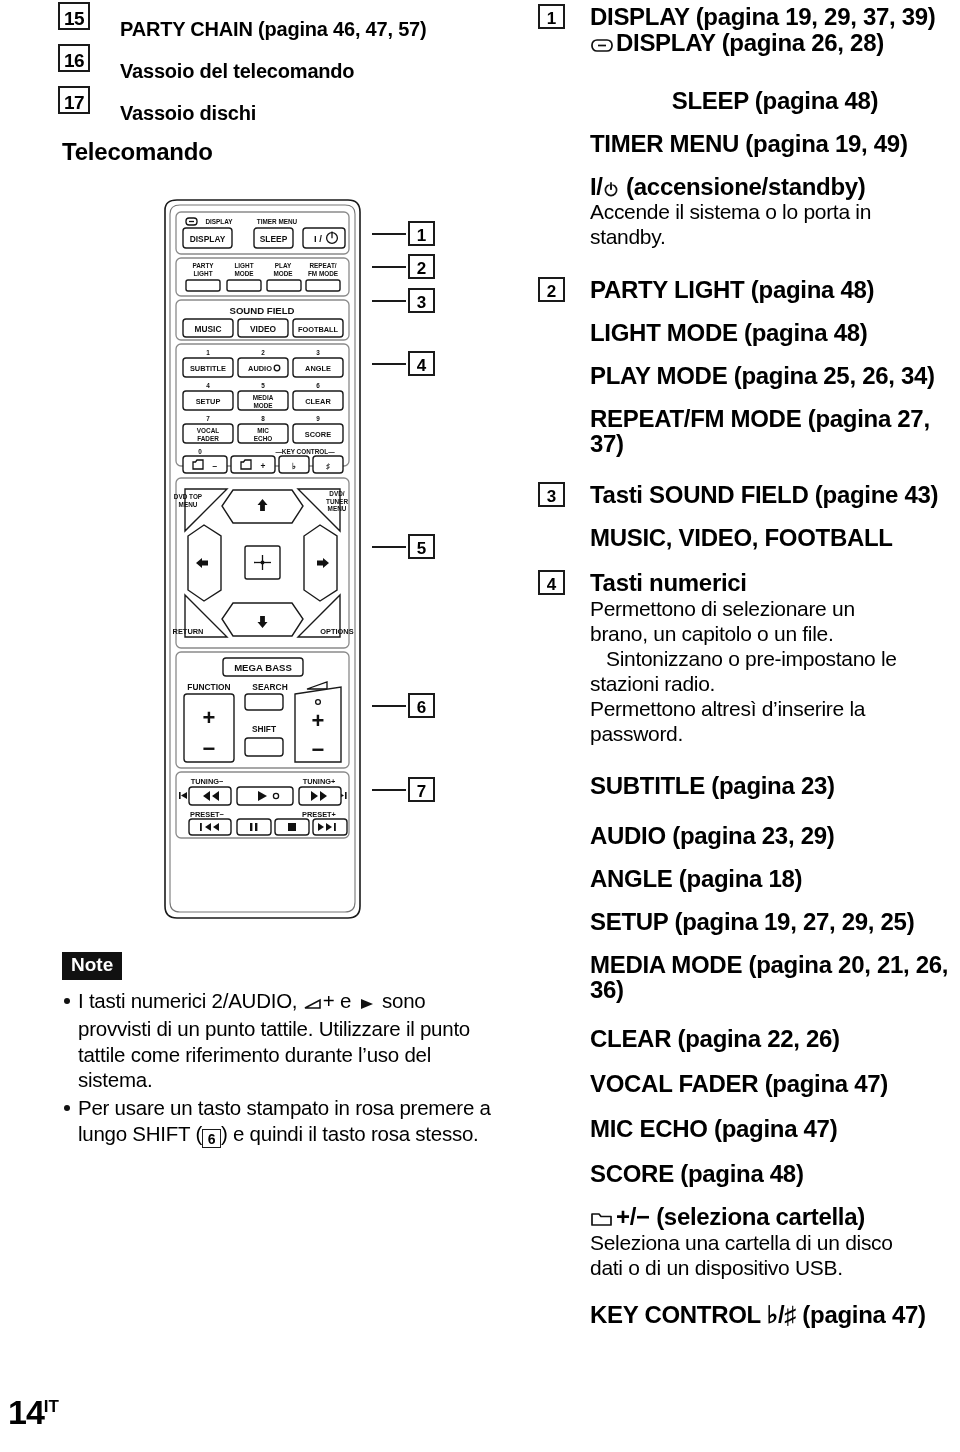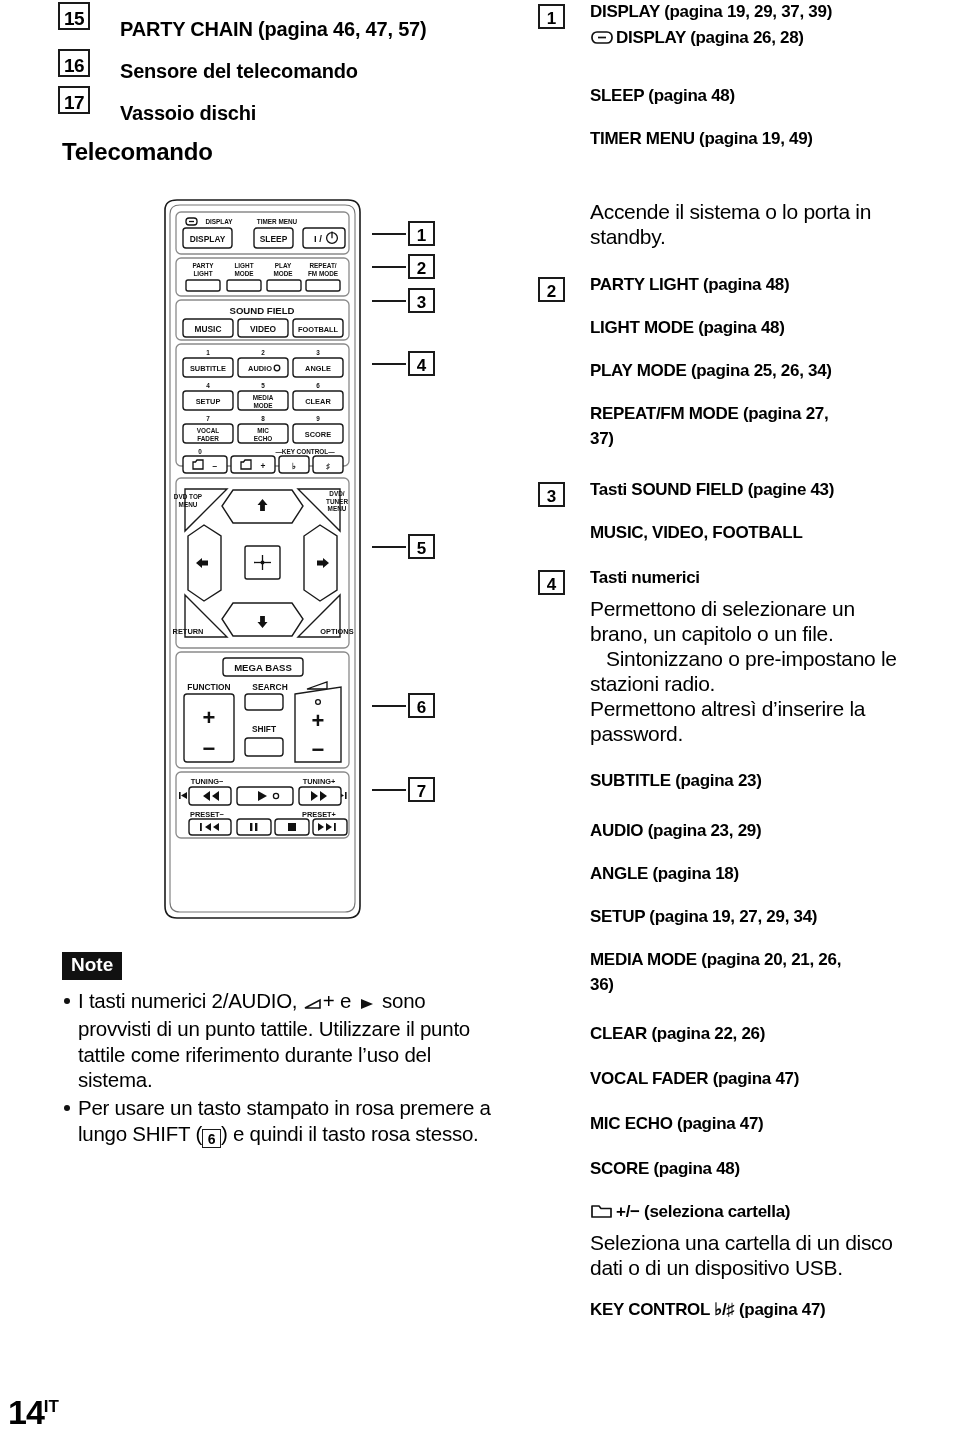--- a/index.html
+++ b/index.html
@@ -78,21 +78,21 @@
   .note-list li{
     position:relative;padding-left:16px;
     font-size:20.5px;line-height:1.26;margin-bottom:2px;letter-spacing:-0.25px;
   }
   .note-list li::before{
     content:"";position:absolute;left:2px;top:10px;
     width:6px;height:6px;background:#111;border-radius:50%;
   }
   .rline{
     position:absolute;left:60px;width:370px;
-    font-size:17px;font-weight:700;line-height:1.22;letter-spacing:-0.3px;
+    font-size:24px;font-weight:700;line-height:1.22;letter-spacing:-0.3px;
   }
   .rline.reg{font-weight:400;font-size:21px;}
 
   
   .footer{
     position:absolute;left:8px;top:1393px;
     font-weight:700;font-size:34px;letter-spacing:-1px;
   }
   .footer sup{font-size:17px;font-weight:700;vertical-align:super;letter-spacing:0;}
 
@@ -102,23 +102,23 @@
 <body>
 
 <div class="page">
 
   <div class="col-left">
 
     <div class="ltrow" style="top:2px;left:58px;">
       <span class="nb"><span class="numbox big">15</span></span>
       <span class="tx">PARTY CHAIN (pagina 46, 47, 57)</span>
     </div>
-    <div class="ltrow" style="top:44px;left:58px;align-items:center;">
+    <div class="ltrow" style="top:44px;left:58px;">
       <span class="nb"><span class="numbox big">16</span></span>
-      <span class="tx">Sensore del telecomando</span>
+      <span class="tx">Vassoio del telecomando</span>
     </div>
     <div class="ltrow" style="top:86px;left:58px;">
       <span class="nb"><span class="numbox big">17</span></span>
       <span class="tx">Vassoio dischi</span>
     </div>
 
     <div class="section-title" style="top:138px;left:62px;">Telecomando</div>
 
     <div class="remote-wrap">
       <svg class="remote-svg" width="215" height="722" viewBox="0 0 215 722" xmlns="http://www.w3.org/2000/svg">
@@ -402,22 +402,30 @@
 
     <div class="rline" style="top:28px;left:60px;">
       <span class="ic" style="width:26px;">
         <svg width="24" height="15" viewBox="0 0 24 15">
             <rect x="2" y="2" width="20" height="11" rx="5" fill="none" stroke="#111" stroke-width="1.7"></rect>
             <line x1="8" y1="7.5" x2="16" y2="7.5" stroke="#111" stroke-width="1.7"></line>
           </svg>
       </span><span>DISPLAY (pagina 26, 28)</span>
     </div>
 
-    <div class="rline" style="top:86px;">SLEEP (pagina 48)</div>
+    <div class="rline" style="top:86px;text-align:center;">SLEEP (pagina 48)</div>
     <div class="rline" style="top:129px;">TIMER MENU (pagina 19, 49)</div>
+    <div class="rline" style="top:172px;">
+      <span>I/</span><span class="ic" style="width:17px;"><svg width="16" height="16" viewBox="0 0 16 16">
+            <circle cx="8" cy="9" r="5.6" fill="none" stroke="#111" stroke-width="1.7"></circle>
+            <line x1="8" y1="1.6" x2="8" y2="9" stroke="#111" stroke-width="1.7"></line>
+            <rect x="3" y="0" width="10" height="3.6" fill="#fff"></rect>
+            <line x1="8" y1="1.2" x2="8" y2="8" stroke="#111" stroke-width="1.7"></line>
+          </svg></span><span>&nbsp;(accensione/standby)</span>
+    </div>
     <div class="rline reg" style="top:199px;">Accende il sistema o lo porta in</div>
     <div class="rline reg" style="top:224px;">standby.</div>
 
     <div class="rline" style="top:275px;">PARTY LIGHT (pagina 48)</div>
     <div class="rline" style="top:318px;">LIGHT MODE (pagina 48)</div>
     <div class="rline" style="top:361px;">PLAY MODE (pagina 25, 26, 34)</div>
     <div class="rline" style="top:404px;">REPEAT/FM MODE (pagina 27,</div>
     <div class="rline" style="top:429px;">37)</div>
 
     <div class="rline" style="top:480px;">Tasti SOUND FIELD (pagine 43)</div>
@@ -427,21 +435,21 @@
     <div class="rline reg" style="top:596px;">Permettono di selezionare un</div>
     <div class="rline reg" style="top:621px;">brano, un capitolo o un file.</div>
     <div class="rline reg" style="top:646px;margin-left:16px;">Sintonizzano o pre-impostano le</div>
     <div class="rline reg" style="top:671px;">stazioni radio.</div>
     <div class="rline reg" style="top:721px;">password.</div>
     <div class="rline reg" style="top:696px;">Permettono altresì d’inserire la</div>
 
     <div class="rline" style="top:771px;">SUBTITLE (pagina 23)</div>
     <div class="rline" style="top:821px;">AUDIO (pagina 23, 29)</div>
     <div class="rline" style="top:864px;">ANGLE (pagina 18)</div>
-    <div class="rline" style="top:907px;">SETUP (pagina 19, 27, 29, 34)</div>
+    <div class="rline" style="top:907px;">SETUP (pagina 19, 27, 29, 25)</div>
     <div class="rline" style="top:950px;">MEDIA MODE (pagina 20, 21, 26,</div>
     <div class="rline" style="top:975px;">36)</div>
     <div class="rline" style="top:1024px;">CLEAR (pagina 22, 26)</div>
     <div class="rline" style="top:1069px;">VOCAL FADER (pagina 47)</div>
     <div class="rline" style="top:1114px;">MIC ECHO (pagina 47)</div>
     <div class="rline" style="top:1159px;">SCORE (pagina 48)</div>
 
     <div class="rline" style="top:1202px;">
       <span class="ic" style="width:26px;">
         <svg width="24" height="17" viewBox="0 0 24 17">

